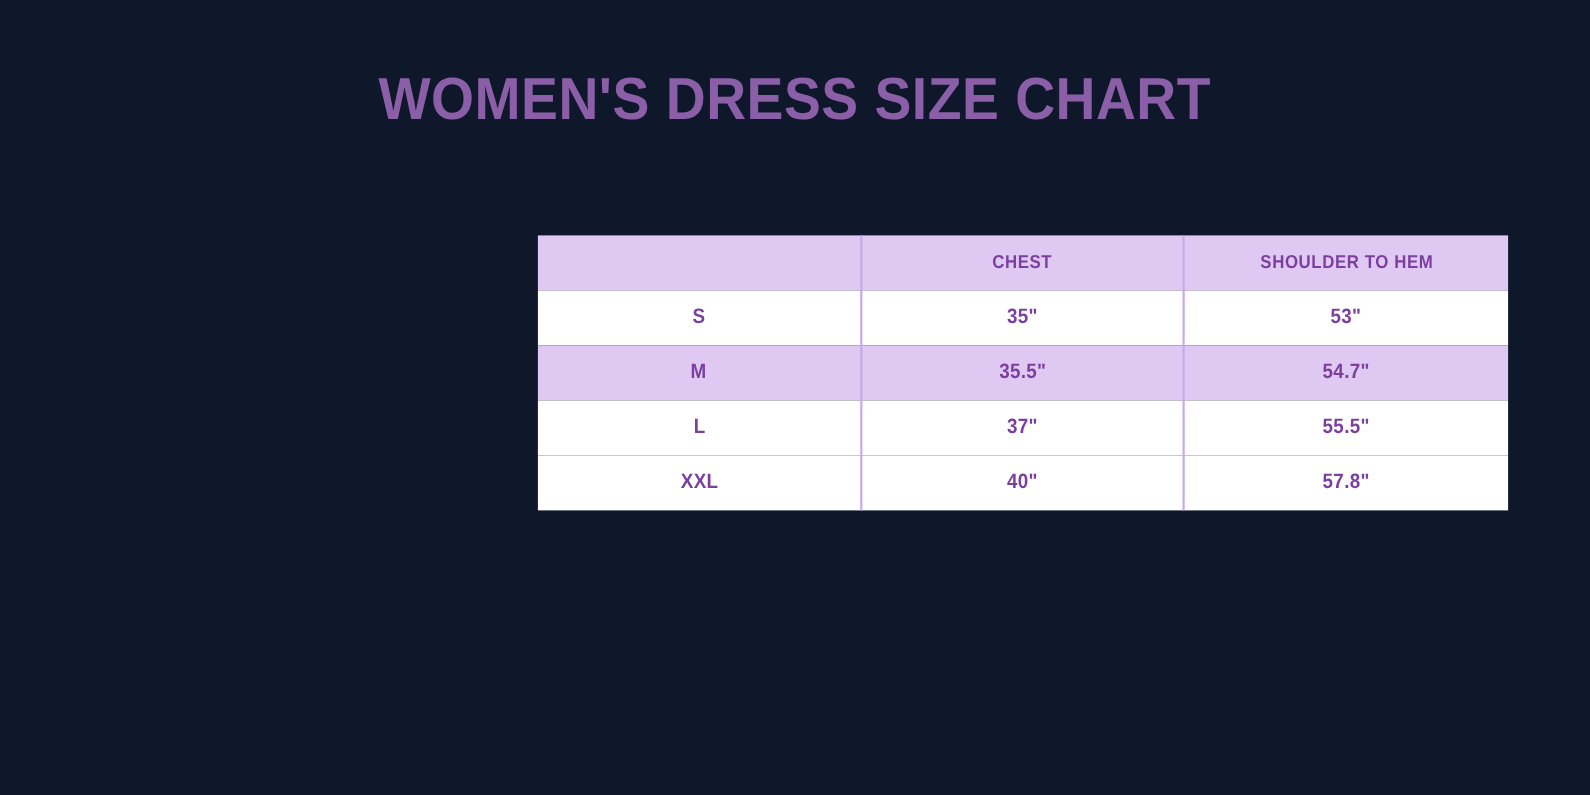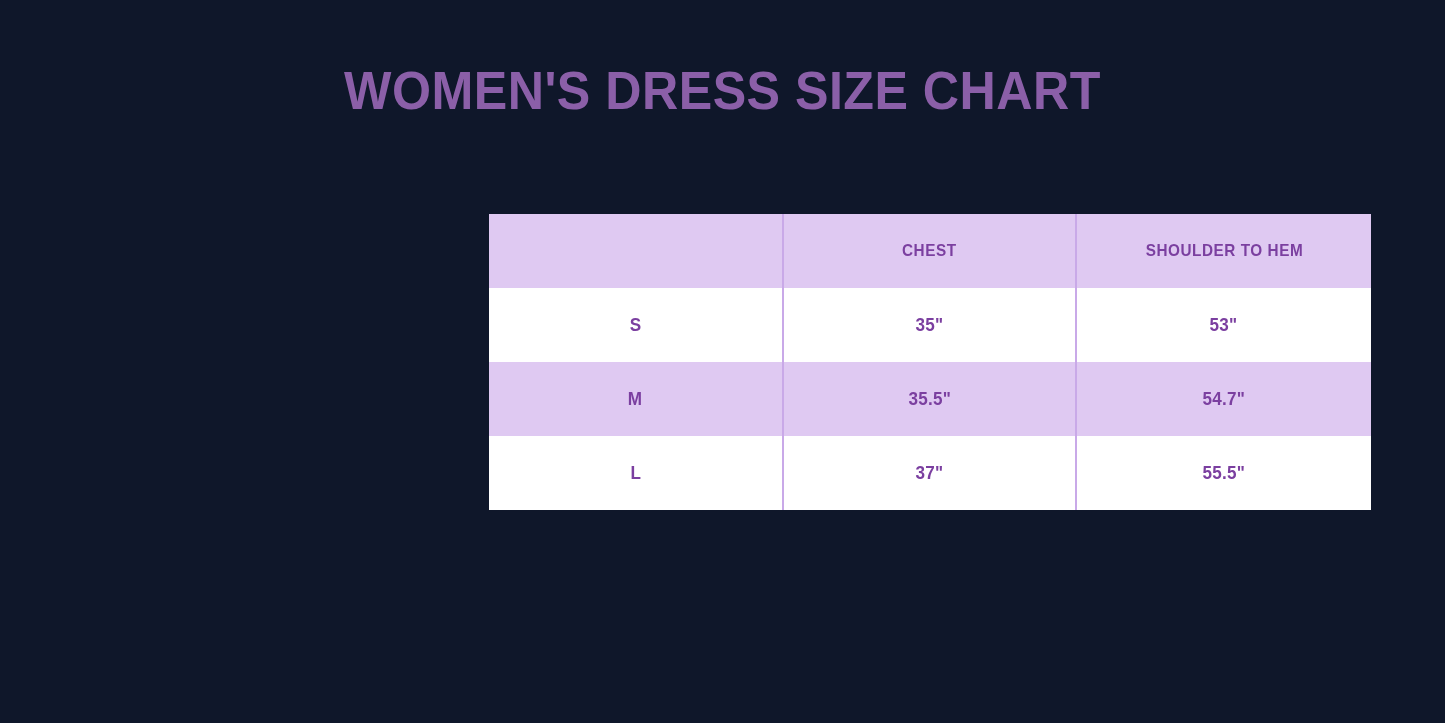--- a/index.html
+++ b/index.html
@@ -50,21 +50,21 @@
     table-layout: fixed;
   }
 
   .size-table col.c-size  { width: 294px; }
   .size-table col.c-chest { width: 293px; }
   .size-table col.c-hem   { width: 295px; }
 
   .size-table th,
   .size-table td {
     height: 50px;
-    padding: 12px;
+    padding: 0;
     text-align: center;
     vertical-align: middle;
     font-family: "Liberation Sans", sans-serif;
     font-weight: 700;
     color: #7B3FA0;
     white-space: nowrap;
   }
 
   .size-table th {
     font-size: 17px;
@@ -137,18 +137,23 @@
         <td class="col-hem"><span>54.7"</span></td>
       </tr>
 
       <tr class="row-plain">
         <td class="col-size"><span>L</span></td>
         <td class="col-chest"><span>37"</span></td>
         <td class="col-hem"><span>55.5"</span></td>
       </tr>
 
 
+      <tr class="row-plain">
+        <td class="col-size"><span>XXL</span></td>
+        <td class="col-chest"><span>40"</span></td>
+        <td class="col-hem"><span>57.8"</span></td>
+      </tr>
 
 
     </tbody>
   </table>
 
 </div>
 
 </body></html>

